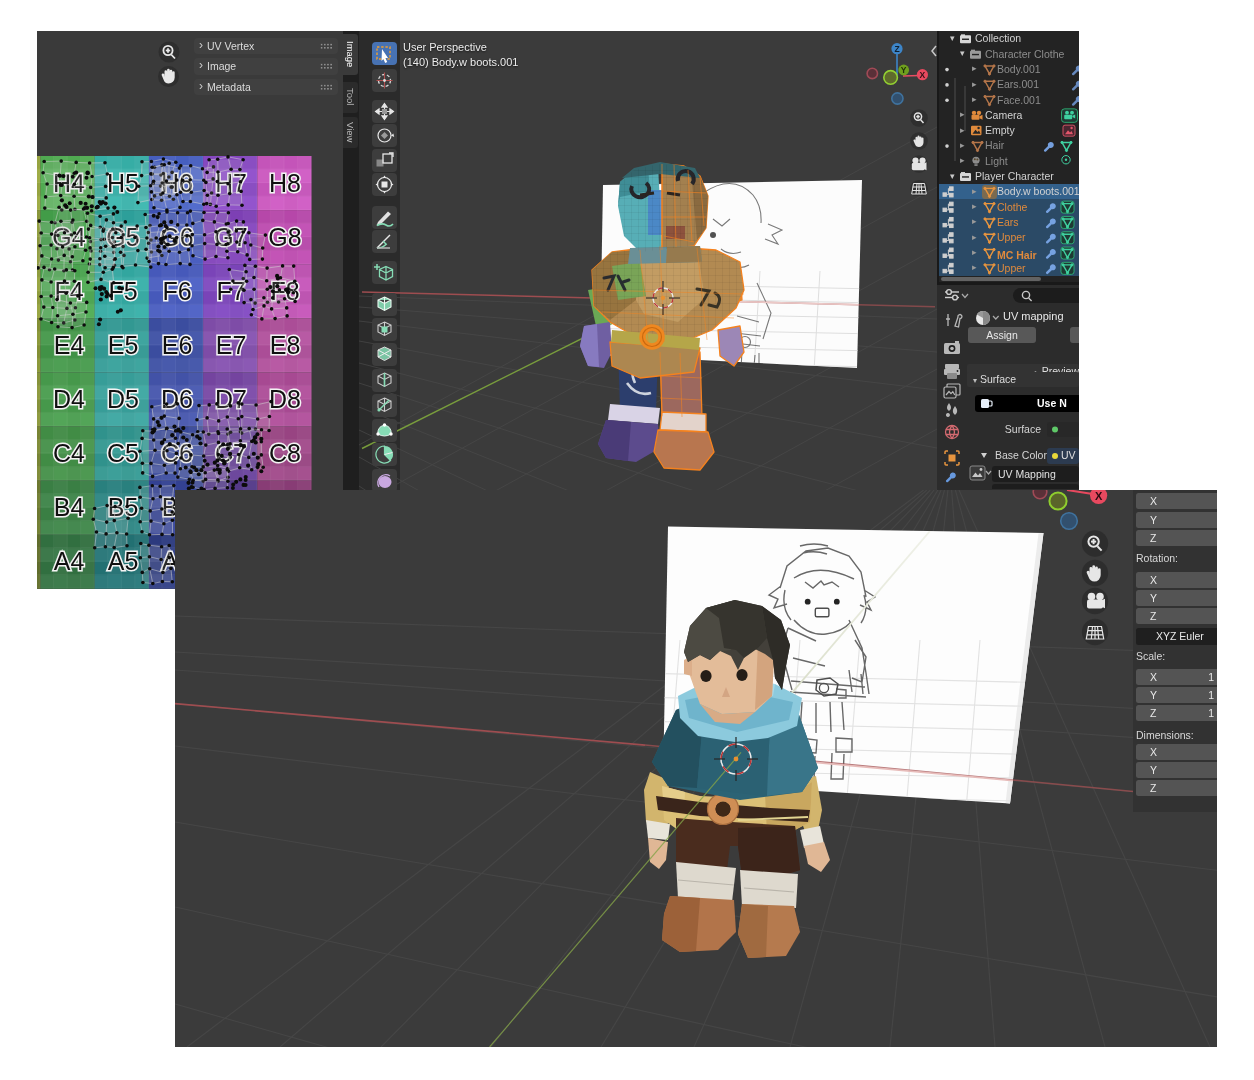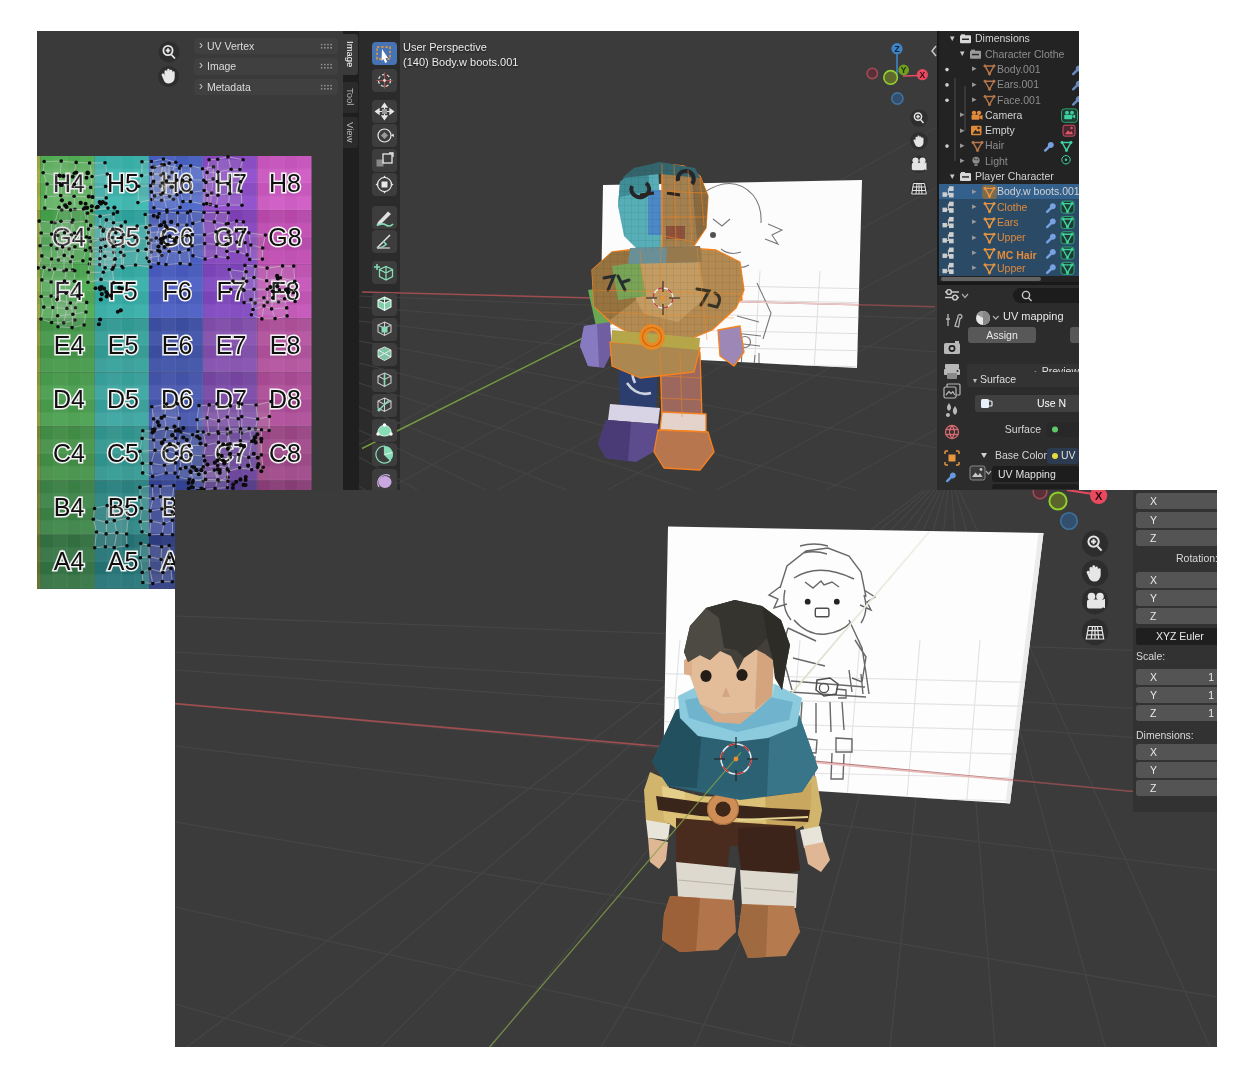--- a/index.html
+++ b/index.html
@@ -1166,21 +1166,21 @@
     <path d="M71,10 l-4,5 4,5" stroke="#c9c9c9" stroke-width="1.5" fill="none"></path>
   </svg>
 
   <div id="outliner">
       <div style="position:absolute;left:0;top:152.8px;width:142px;height:15.6px;background:#33618c"></div>
 <div style="position:absolute;left:0;top:168.4px;width:142px;height:77px;background:#2b4a66"></div>
 <div class="orow" style="top:-0.2px;color:#c8c8c8">
         <span style="position:absolute;left:11px;font-size:9px">▾</span>
       </div>
 <div class="orow" style="top:0.3px;">
-        <span style="position:absolute;left:36px" class="">Dimensions</span>
+        <span style="position:absolute;left:36px" class="">Collection</span>
       </div>
 <div class="orow" style="top:15.1px;color:#c8c8c8">
         <span style="position:absolute;left:21px;font-size:9px">▾</span>
       </div>
 <div class="orow" style="top:15.6px;">
         <span style="position:absolute;left:46px" class="gray">Character Clothe</span>
       </div>
 <div class="orow" style="top:30.4px;color:#9a9a9a">
         <span style="position:absolute;left:33px;font-size:9px">▸</span>
       </div>
@@ -1501,21 +1501,21 @@
     </div>
   <div class="abs" style="left:900px;top:251px;width:142px;height:3px;background:#191919"></div>
 
   <div id="props">
       <div style="position:absolute;left:76px;top:3px;width:66px;height:15px;background:#1c1c1c;border-radius:8px 0 0 8px;"></div>
 <div style="position:absolute;left:66px;top:25px;color:#e8e8e8;font-size:11px;">UV mapping</div>
 <div class="pbtn" style="left:31px;top:42px;width:68px;height:16px;line-height:16px;">Assign</div>
 <div class="pbtn" style="left:101px;top:42px;width:45px;height:16px;line-height:16px;margin-left:32px;">Selec</div>
 <div class="phdr" style="top:79px;text-align:right;"><span style="margin-left:6px;font-size:8px;color:#bbb">▸</span>&nbsp;Preview</div>
 <div class="phdr" style="top:87px;"><span style="margin-left:6px;font-size:8px;color:#bbb">▾</span>&nbsp;Surface</div>
-<div style="position:absolute;left:38px;top:110px;width:120px;height:17px;background:#404040;border-radius:3px;color:#fff;font-size:10.5px;line-height:17px;"><span style="margin-left:62px">Use N</span></div>
+<div style="position:absolute;left:38px;top:110px;width:120px;height:17px;background:#000000;border-radius:3px;color:#fff;font-size:10.5px;line-height:17px;font-weight:bold;"><span style="margin-left:62px">Use N</span></div>
 <div style="position:absolute;left:0;top:138px;width:104px;text-align:right;color:#d5d5d5;font-size:10.5px;">Surface</div>
 <div style="position:absolute;left:110px;top:137px;width:32px;height:15px;background:#282828;border-radius:3px;"></div>
 <div style="position:absolute;left:124px;top:138px;color:#e0e0e0;font-size:10.5px;padding-left:44px;">Pri</div>
 <div style="position:absolute;left:58px;top:164px;color:#d5d5d5;font-size:10.5px;">Base Color</div>
 <div style="position:absolute;left:110px;top:163px;width:32px;height:16px;background:#2c3b50;border-radius:3px;"></div>
 <div style="position:absolute;left:124px;top:164px;color:#e0e0e0;font-size:10.5px;">UV</div>
 <div style="position:absolute;left:55px;top:181px;width:87px;height:16px;background:#1d1d1d;border-radius:3px;color:#e0e0e0;font-size:10.5px;line-height:16px;"><span style="margin-left:6px">UV Mapping</span></div>
 <div style="position:absolute;left:55px;top:199px;width:87px;height:5px;background:#1d1d1d;border-radius:3px 3px 0 0;"></div>
 <svg style="position:absolute;left:0;top:0" width="142" height="304" viewBox="0 0 142 304">
 <g stroke="#c8c8c8" stroke-width="1.4" fill="none">
@@ -1742,21 +1742,21 @@
         <rect x="74" y="109.5" width="16" height="9" rx="2"></rect>
         <path d="M86,111.5 l6,-2.8 v9.6 l-6,-2.8 z"></path>
       <path d="M75.5,136.5 h13 l2.2,12.5 h-17.4 z M79.5,136.5 l-1.2,12.5 M82,136.5 v12.5 M84.5,136.5 l1.2,12.5 M74.7,140.7 h14.6 M74,144.8 h16" stroke="#e6e6e6" stroke-width="1.2" fill="none"></path>
     </g>
   </svg>
 
   <div id="npanel">
       <div class="nfield" style="top:3px;">X</div>
 <div class="nfield" style="top:21.5px;">Y</div>
 <div class="nfield" style="top:39.5px;">Z</div>
-<div class="nlab" style="top:62px;margin-left:40px;">Rotation:</div>
+<div class="nlab" style="top:62px;">Rotation:</div>
 <div class="nfield" style="top:81.5px;">X</div>
 <div class="nfield" style="top:99.5px;">Y</div>
 <div class="nfield" style="top:117.5px;">Z</div>
 <div style="position:absolute;left:3px;top:138px;width:84px;height:16.5px;background:#1f1f1f;border-radius:2.5px;color:#e9e9e9;line-height:16.5px;"><span style="margin-left:20px">XYZ Euler</span></div>
 <div class="nlab" style="top:160px;">Scale:</div>
 <div class="nfield" style="top:178.5px;">X<span style="position:absolute;right:6px">1</span></div>
 <div class="nfield" style="top:196.5px;">Y<span style="position:absolute;right:6px">1</span></div>
 <div class="nfield" style="top:214.5px;">Z<span style="position:absolute;right:6px">1</span></div>
 <div class="nlab" style="top:239px;">Dimensions:</div>
 <div class="nfield" style="top:254px;">X</div>

